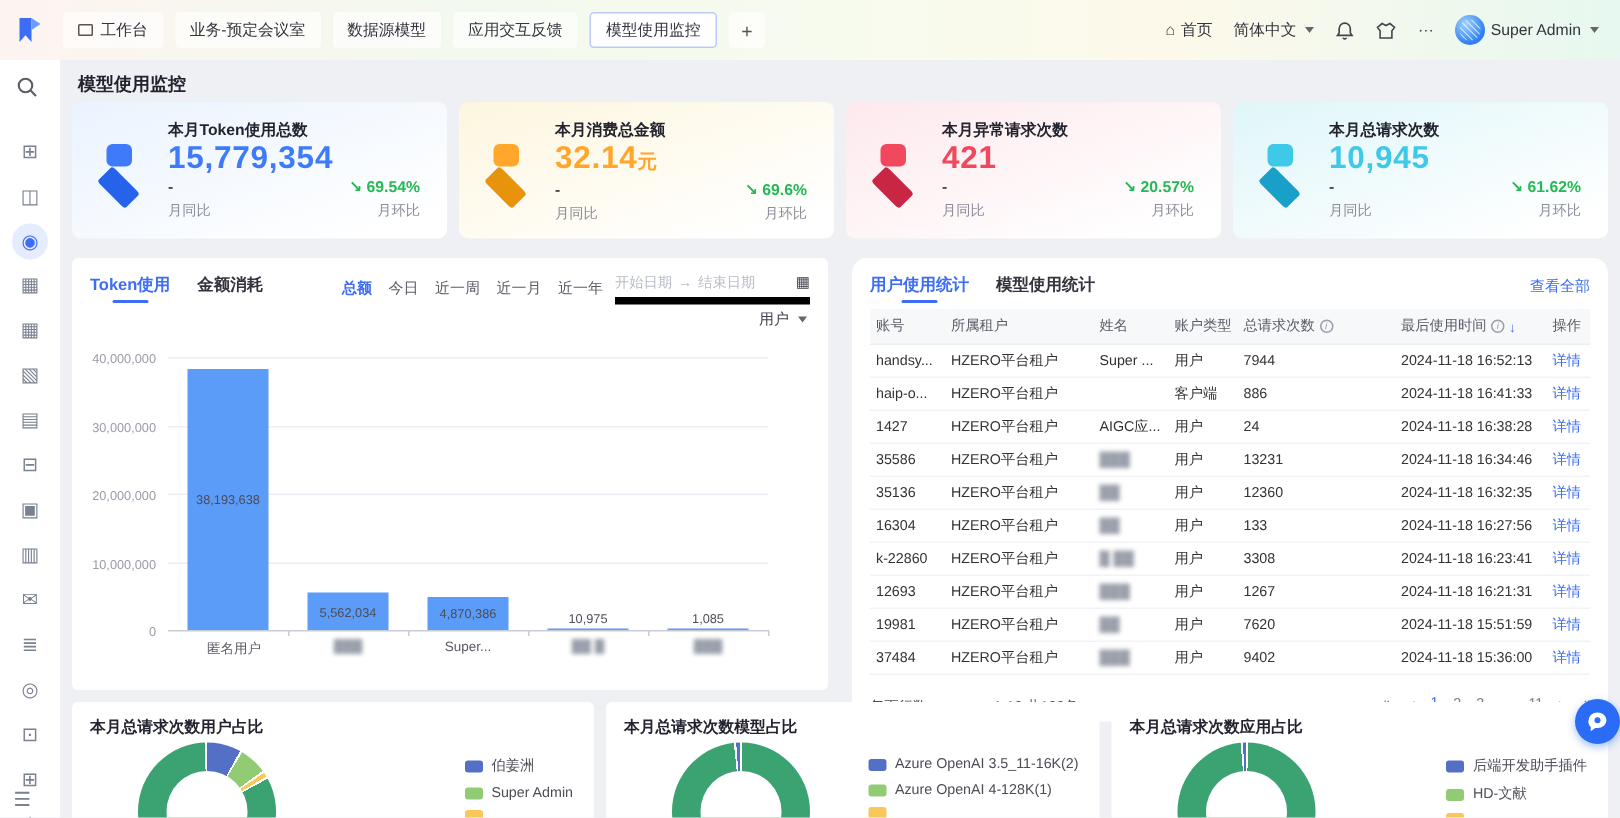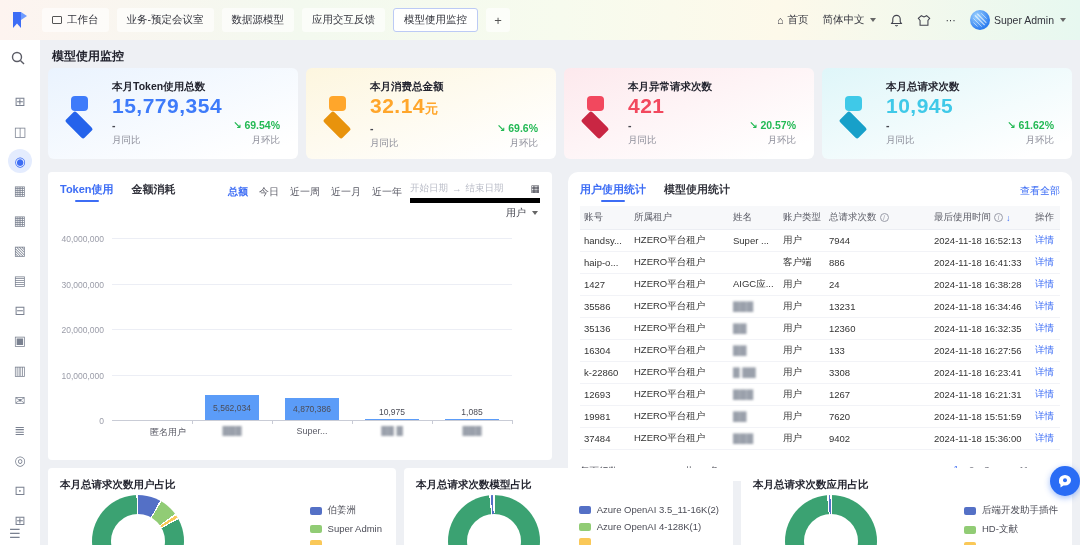--- a/index.html
+++ b/index.html
@@ -288,21 +288,25 @@
         <div class="gridline zero" style="top: 182px;"></div>
         <div class="ytick" style="top: 182px;">0</div>
         <div class="gridline" style="top: 136.5px;"></div>
         <div class="ytick" style="top: 136.5px;">10,000,000</div>
         <div class="gridline" style="top: 91px;"></div>
         <div class="ytick" style="top: 91px;">20,000,000</div>
         <div class="gridline" style="top: 45.5px;"></div>
         <div class="ytick" style="top: 45.5px;">30,000,000</div>
         <div class="gridline" style="top: 0px;"></div>
         <div class="ytick" style="top: 0px;">40,000,000</div>
-        <div class="xlabel" style="left: 16px;">匿名用户</div>
+        <div class="slot" style="left: 0px; height: 182px;">
+          <div class="bar" style="height: 174px; background: rgb(91, 156, 248);"></div>
+          <div class="bar-label" style="bottom: 82px;">38,193,638</div>
+        </div>
+        <div class="xlabel" style="left: 4px;">匿名用户</div>
         <div class="xtick" style="left: 80px;"></div>
         <div class="slot" style="left: 80px; height: 182px;">
           <div class="bar" style="height: 25px; background: rgb(91, 156, 248);"></div>
           <div class="bar-label" style="bottom: 7.5px;">5,562,034</div>
         </div>
         <div class="xlabel blurred" style="left: 80px;">███</div>
         <div class="xtick" style="left: 160px;"></div>
         <div class="slot" style="left: 160px; height: 182px;">
           <div class="bar" style="height: 22px; background: rgb(91, 156, 248);"></div>
           <div class="bar-label" style="bottom: 6px;">4,870,386</div>

